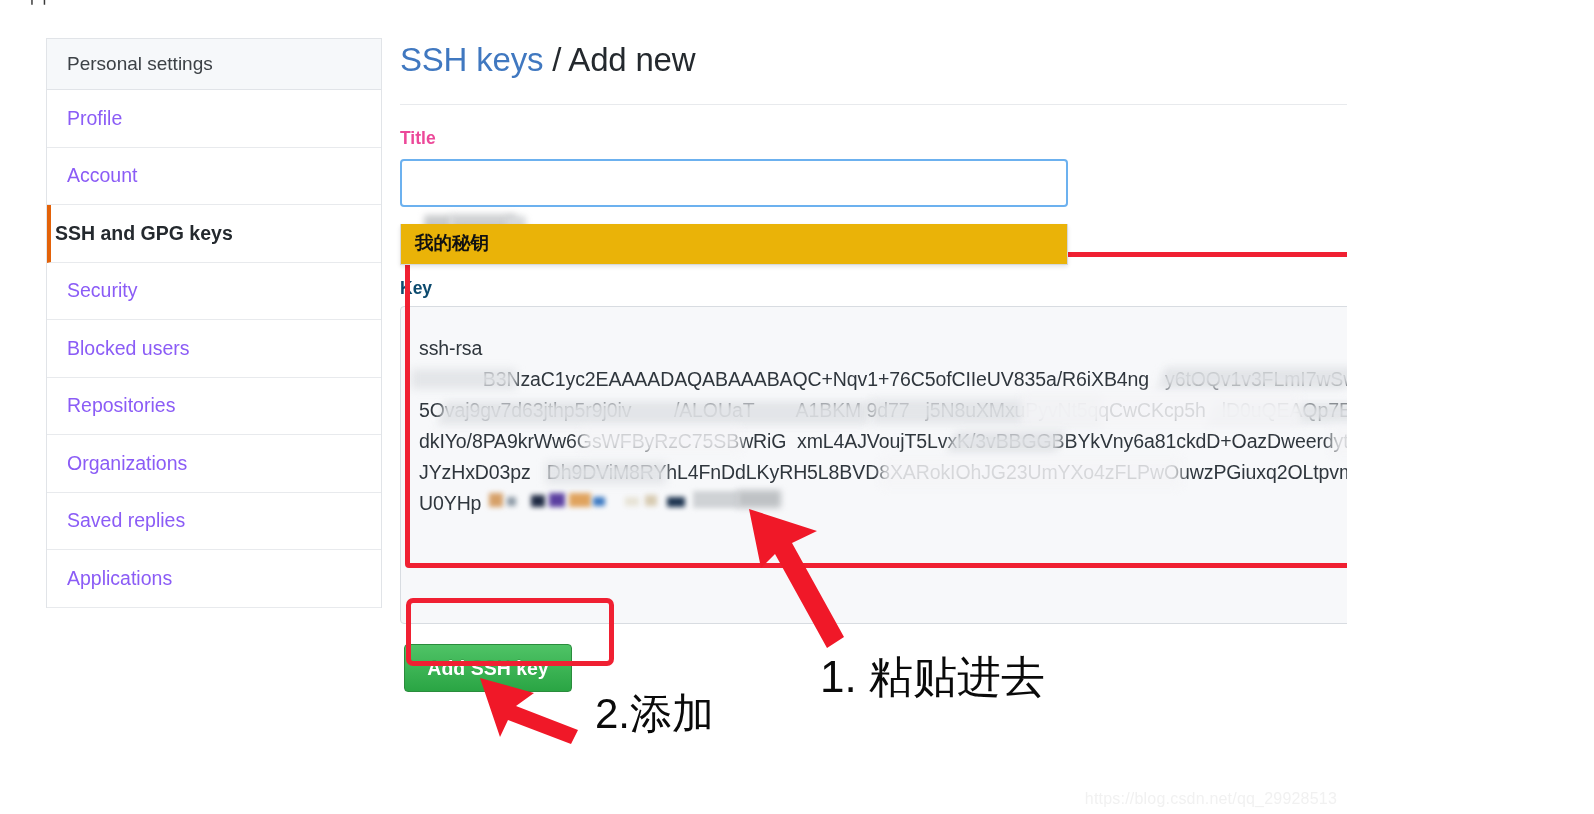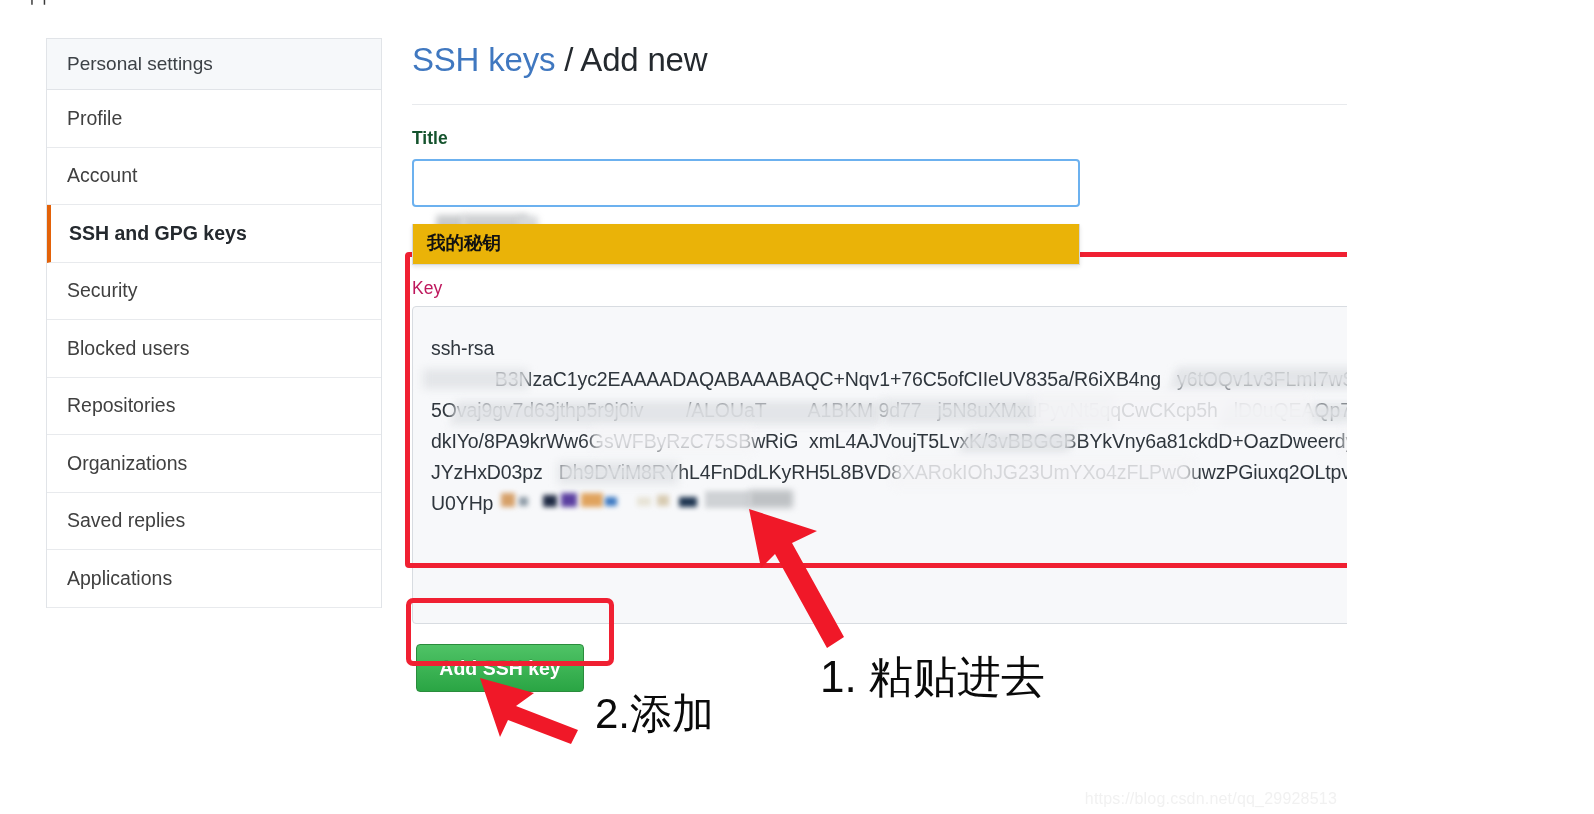--- a/index.html
+++ b/index.html
@@ -52,36 +52,36 @@
     color: #3c4146;
     font-size: 19px;
   }
   .sb-item {
     height: 57.5px;
     border-bottom: 1px solid #e8eaed;
     display: flex;
     align-items: center;
     padding-left: 20px;
     box-sizing: border-box;
-    color: #404040;
+    color: #8b5cf6;
     font-size: 19.5px;
     position: relative;
     cursor: pointer;
   }
   .sb-item.selected {
     color: #24292e;
     font-weight: bold;
-    padding-left: 18px;
+    padding-left: 4px;
     border-left: 4px solid #e36209;
   }
 
   
   .main {
     position: absolute;
-    left: 412px;
+    left: 400px;
     top: 38px;
     width: 1110px;
   }
   .page-title {
     font-size: 33px;
     letter-spacing: -0.2px;
     color: #24292e;
     font-weight: normal;
     margin: 0;
     padding: 0 0 22px 0;
@@ -90,21 +90,21 @@
   .page-title .lnk { color: #4078c0; }
   .title-rule {
     border: none;
     border-top: 1px solid #e8eaed;
     margin: 0;
     height: 1px;
   }
 
   .field-label {
     font-size: 17.5px;
-    color: #14532d;
+    color: #ec4899;
     font-weight: bold;
     margin-top: 22px;
     margin-bottom: 10px;
   }
 
   .title-input {
     display: block;
     width: 668px;
     height: 48px;
     box-sizing: border-box;
@@ -146,22 +146,22 @@
     filter: blur(3.2px);
     border-radius: 2px;
   }
 
   
   .key-label {
     position: absolute;
     left: 0;
     top: 240px;
     font-size: 17.5px;
-    color: #be185d;
-    font-weight: normal;
+    color: #0c4a6e;
+    font-weight: bold;
   }
   .key-area {
     position: absolute;
     left: 0;
     top: 268px;
     width: 1110px;
     height: 318px;
     box-sizing: border-box;
     border: 1px solid #d8dce1;
     border-radius: 4px;

